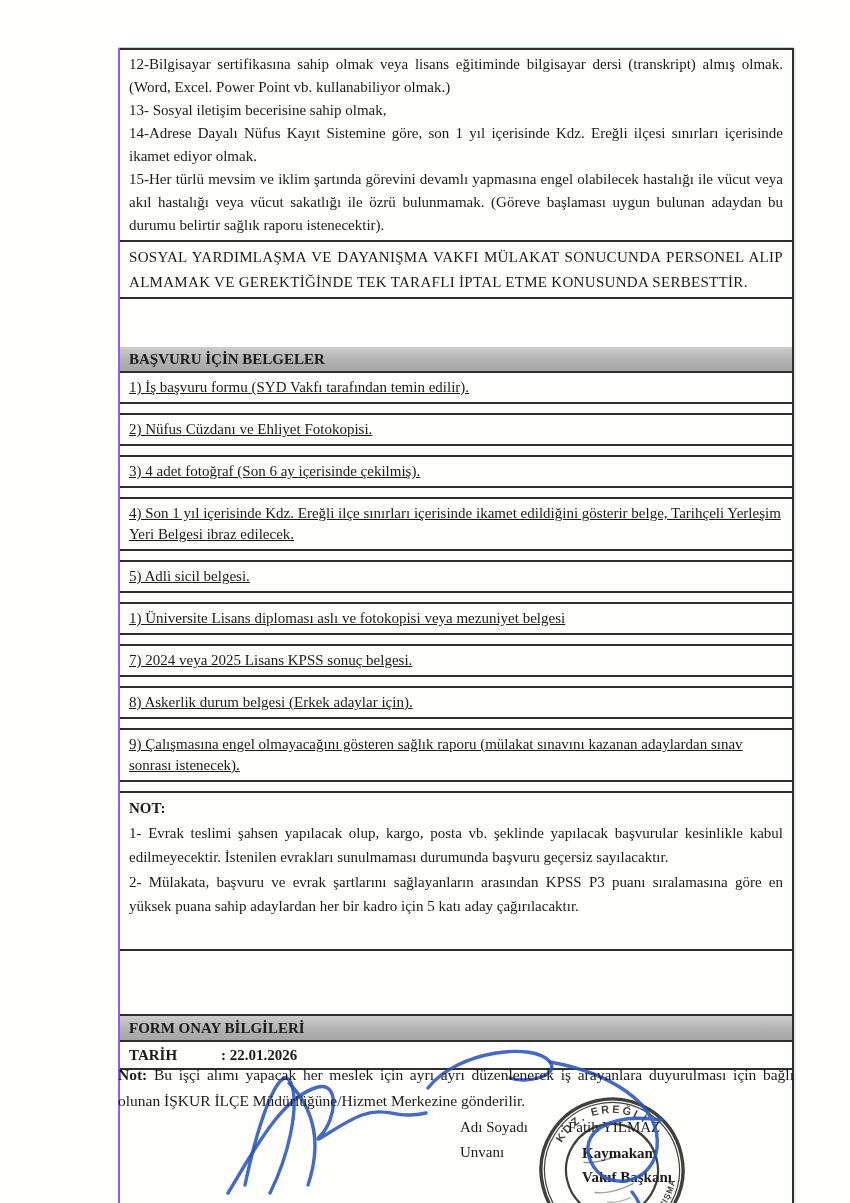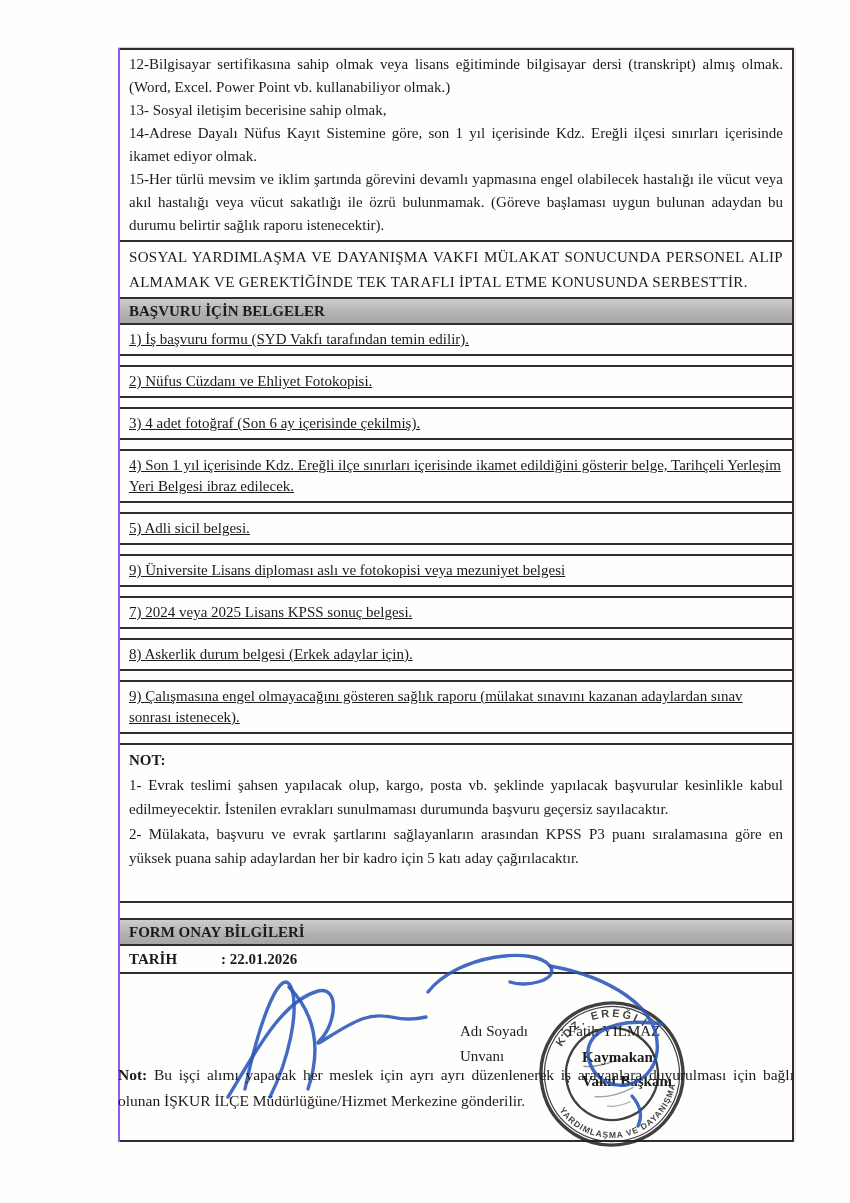--- a/index.html
+++ b/index.html
@@ -17,21 +17,21 @@
   .cell{border-bottom:2px solid #2e2e2e;padding:3px 9px;box-sizing:border-box;}
   .cell.top{border-top:2px solid #2e2e2e;}
   .gap{height:9px;}
   .gap.tall{height:15px;}
   .just{text-align:justify;margin:0;}
   p{margin:0;}
   .req p{margin:0;}
   .disclaimer p{letter-spacing:.3px;line-height:24.5px;}
   .bar{
     background:linear-gradient(180deg,#cdcdcd 0%,#b2b2b2 55%,#a6a6a6 100%);
-    font-weight:bold;font-size:15px;padding:2px 9px;line-height:20px;
+    font-weight:bold;font-size:15px;padding:2px 9px;line-height:20px;margin-top:48px;
   }
   .doc{padding:4px 9px;line-height:21px;text-decoration:underline;}
   .not-cell{padding-bottom:30px;}
   .not-title{font-weight:bold;}
   .not-cell p{line-height:24.5px;}
   .tarih{padding:2px 9px;line-height:22px;}
   .tarih .lbl{font-weight:bold;display:inline-block;width:92px;}
   .tarih .val{font-weight:bold;}
   .sig{position:relative;height:168px;padding-top:46px;}
   .sig-col{position:absolute;top:46px;}
@@ -77,21 +77,21 @@
     <div class="cell doc">1) İş başvuru formu (SYD Vakfı tarafından temin edilir).</div>
     <div class="gap"></div>
     <div class="cell top doc">2)  Nüfus Cüzdanı ve Ehliyet Fotokopisi.</div>
     <div class="gap"></div>
     <div class="cell top doc">3) 4 adet fotoğraf (Son 6 ay içerisinde çekilmiş).</div>
     <div class="gap"></div>
     <div class="cell top doc">4) Son 1 yıl içerisinde Kdz. Ereğli ilçe sınırları içerisinde ikamet edildiğini gösterir belge, Tarihçeli Yerleşim Yeri Belgesi ibraz edilecek.</div>
     <div class="gap"></div>
     <div class="cell top doc">5) Adli sicil belgesi.</div>
     <div class="gap"></div>
-    <div class="cell top doc">9) Üniversite Lisans diploması aslı ve fotokopisi veya mezuniyet belgesi</div>
+    <div class="cell top doc">1) Üniversite Lisans diploması aslı ve fotokopisi veya mezuniyet belgesi</div>
     <div class="gap"></div>
     <div class="cell top doc">7) 2024 veya 2025 Lisans KPSS sonuç belgesi.</div>
     <div class="gap"></div>
     <div class="cell top doc">8) Askerlik durum belgesi (Erkek adaylar için).</div>
     <div class="gap"></div>
     <div class="cell top doc">9) Çalışmasına engel olmayacağını gösteren sağlık raporu (mülakat sınavını kazanan adaylardan sınav sonrası istenecek).</div>
 
     <div class="gap"></div>
 
     <section class="cell top not-cell">

